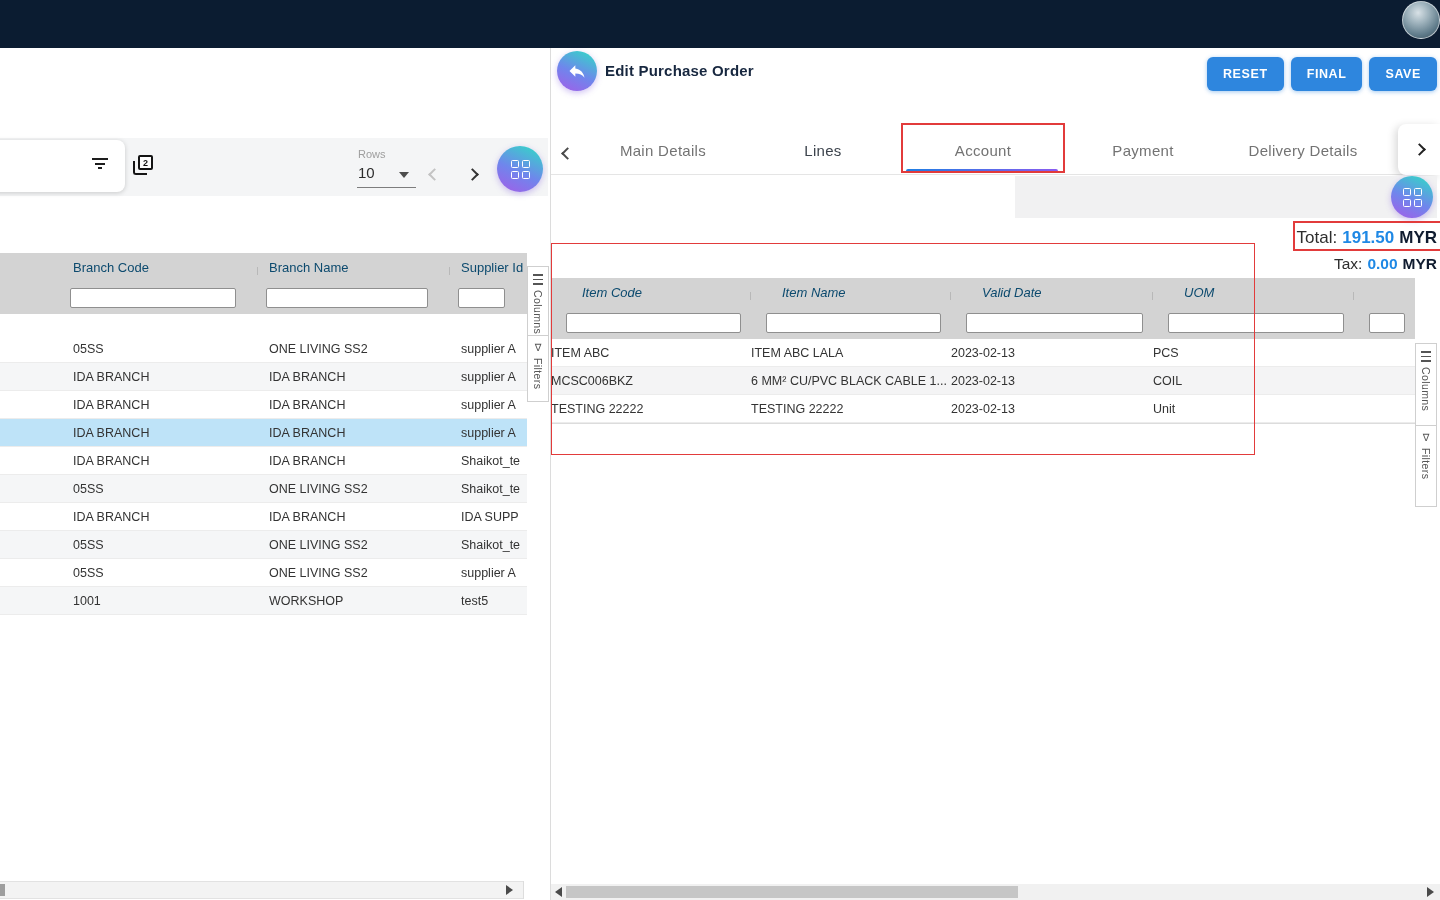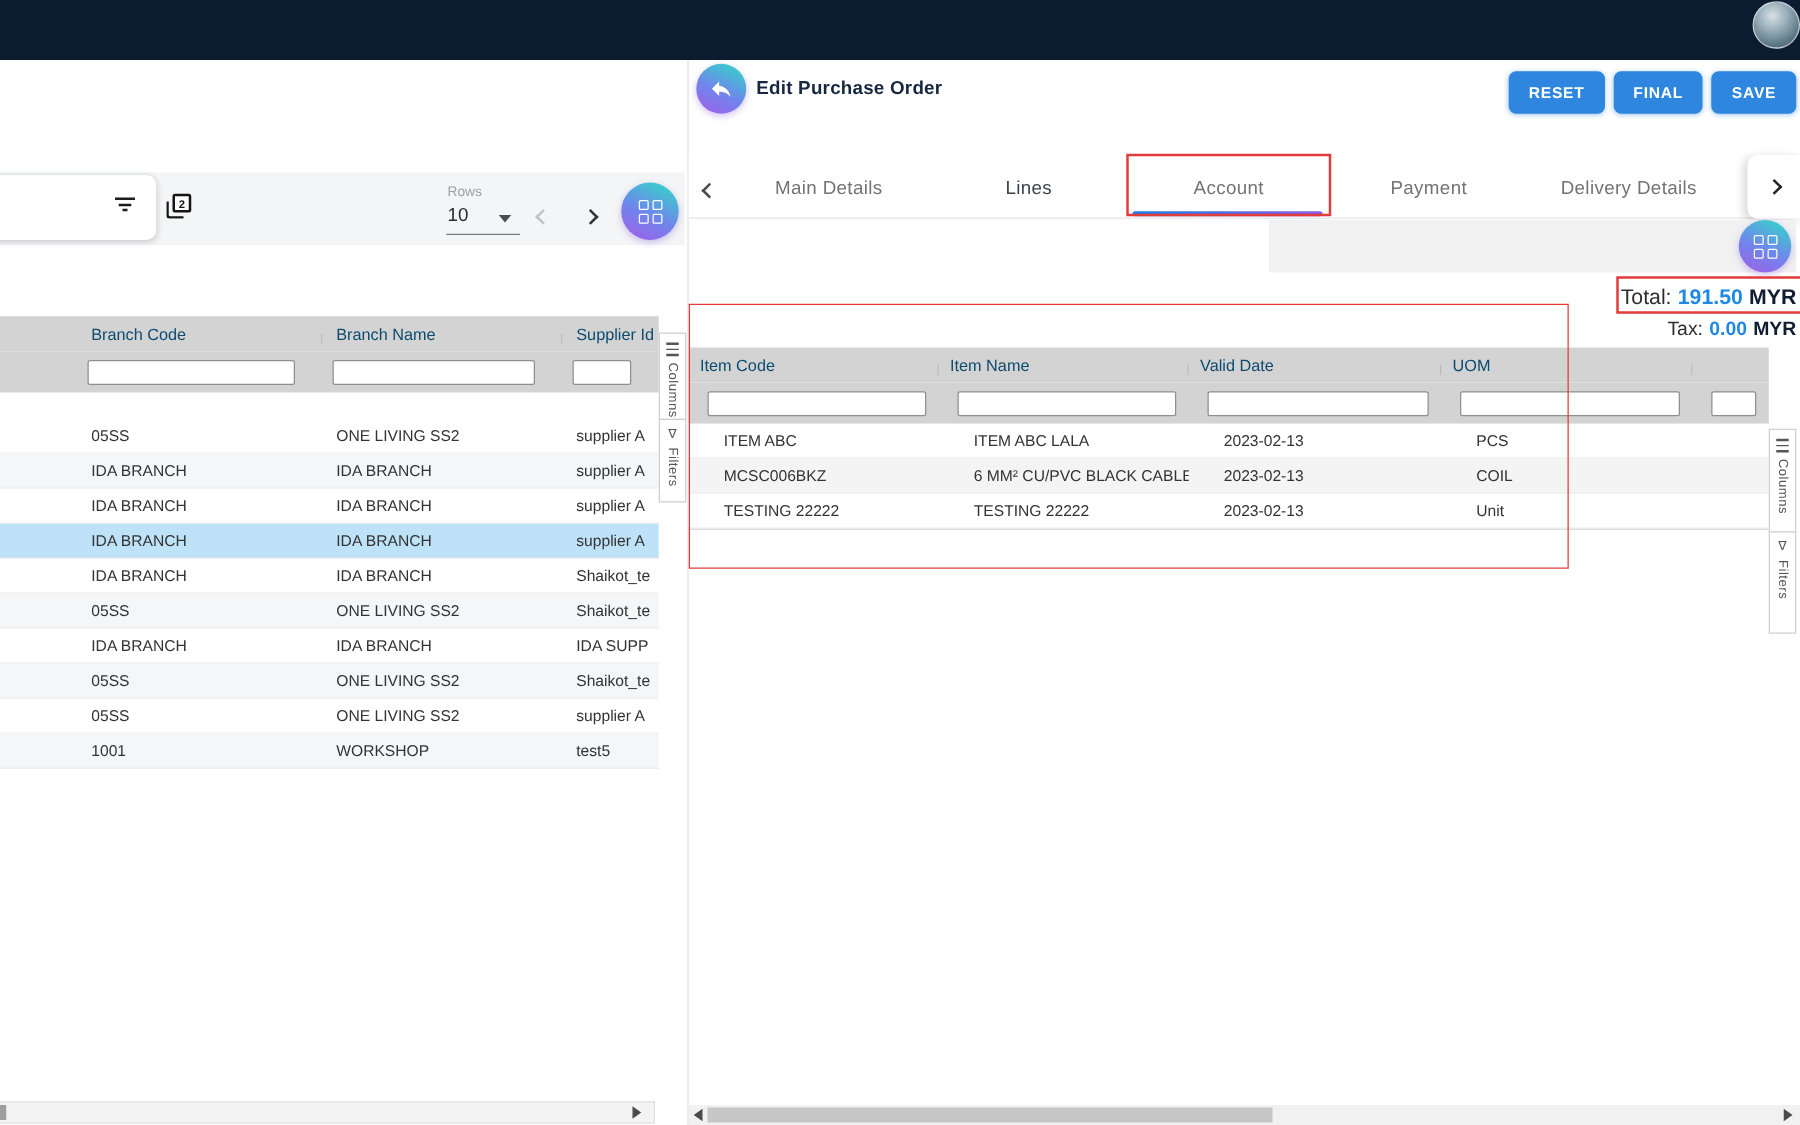--- a/index.html
+++ b/index.html
@@ -112,27 +112,27 @@
   
   .grey-strip { position:absolute; left:464px; top:128px; width:422px; height:42px; background:#f1f1f2; }
   .grid-btn-right { position:absolute; left:840px; top:128px; width:42px; height:42px; }
   .total-line { position:absolute; right:3px; top:176px; height:27px; display:flex; align-items:center; gap:5px; font-size:17px; }
   .tax-line { position:absolute; right:3px; top:204px; height:24px; display:flex; align-items:center; gap:5px; font-size:15.5px; }
   .lbl-dark { color:#2e2e2e; } .val-blue { color:#1e88e5; font-weight:bold; } .cur-dark { color:#101c30; font-weight:bold; }
 
   
   .rtable-grid { grid-template-columns:200px 200px 202px 201px 61px; width:864px; }
   .rtable-head { position:absolute; left:0; top:230px; }
-  .rtable-head .hcell { padding-left:9px; }
+  .rtable-head .hcell { padding-left:31px;font-style:italic; }
   .rtable-filter { position:absolute; left:0; top:258px; }
   .rtable-filter .fcell { padding-left:15px; padding-right:10px; }
   .rtable-filter input { width:100%; }
   .rtable-body { position:absolute; left:0; top:291px; width:864px; }
   .rtable-body .trow { grid-template-columns:200px 200px 202px 201px 61px; }
-  .rtable-body .trow .tcell { padding-left:28px; }
+  .rtable-body .trow .tcell { padding-left:0; }
   .rtable-body .trow.alt { background:#f4f4f5; }
   .rtable-bottom-line { position:absolute; left:0; top:375px; width:864px; height:1px; background:#dcdcdc; }
 
   
   .rscroll { position:absolute; left:0; top:836px; width:889px; height:16px; background:#f1f1f1; }
   .rscroll .thumb { position:absolute; left:15px; top:2px; width:452px; height:12px; background:#c6c6c6; }
   .rscroll .tri-l { position:absolute; left:4px; top:3px; }
   .rscroll .tri-r { position:absolute; right:6px; top:3px; }
 
   

